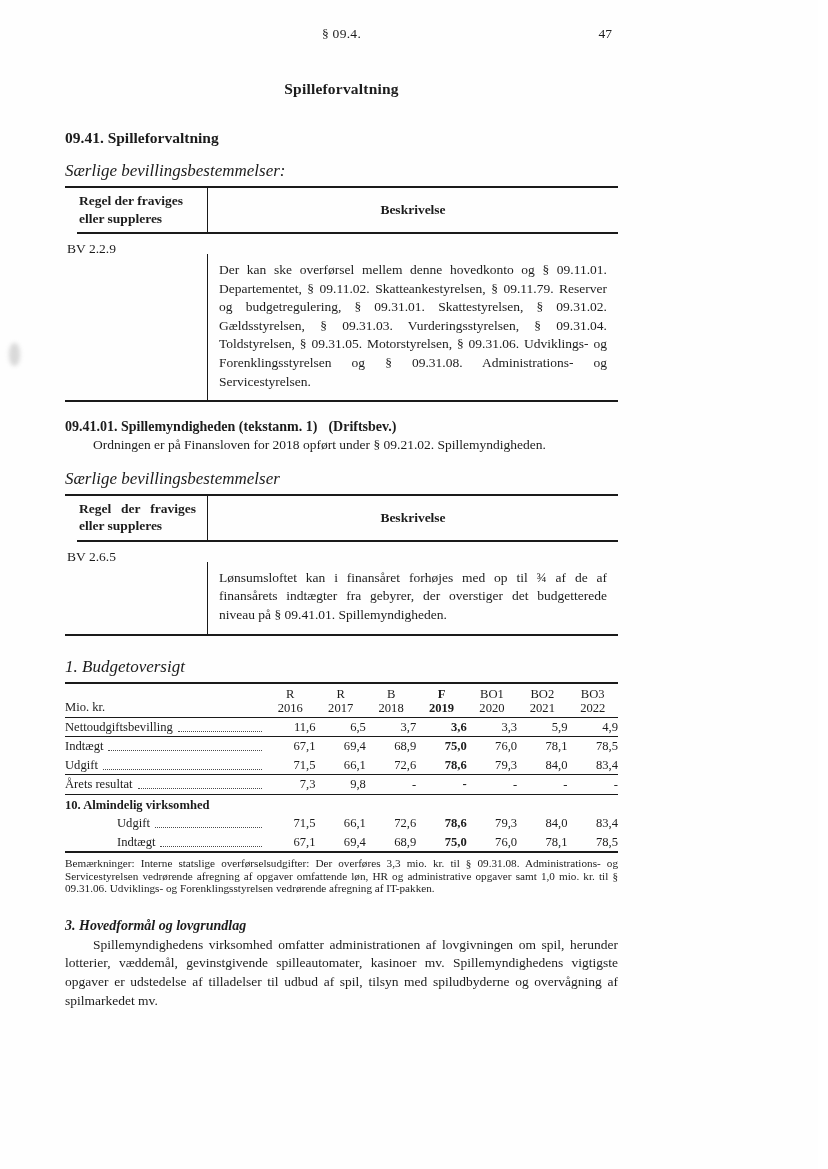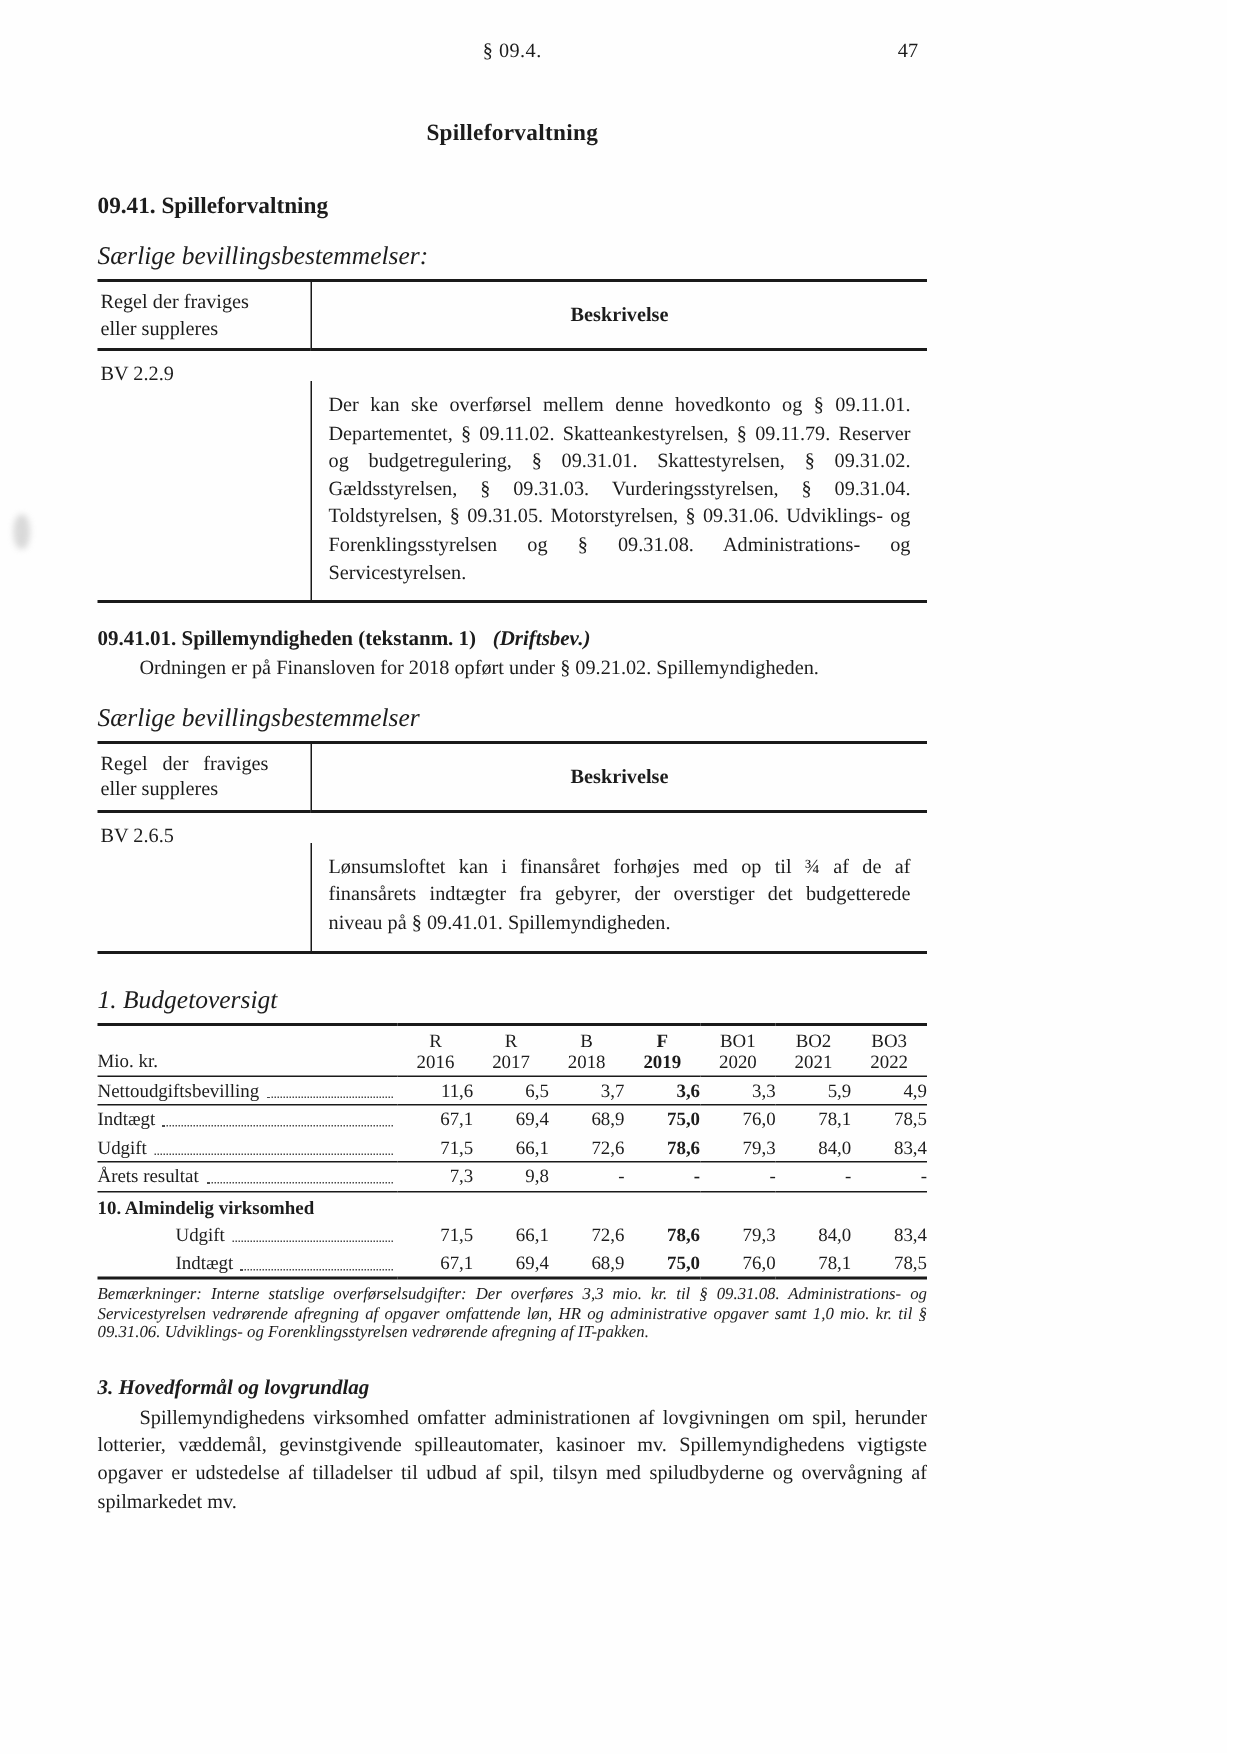--- a/index.html
+++ b/index.html
@@ -18,29 +18,29 @@
   .doc-title { margin-top: 37px; text-align: center; font-size: 15.5px; font-weight: bold; letter-spacing: .2px; }
 
   .sec-heading { margin-top: 31px; font-size: 15.5px; font-weight: bold; }
 
   .italic-label { margin-top: 14px; font-size: 17px; font-style: italic; }
 
   
   .btable { margin-top: 5px; display: grid; grid-template-columns: 142px 1fr;
     border-top: 2.3px solid #1a1a1a; border-bottom: 2.3px solid #1a1a1a; font-size: 13.5px; }
   .bh { border-bottom: 2px solid #1a1a1a; }
-  .bh-left { font-weight: normal; padding: 4px 4px 5px 2px; line-height: 17.5px; }
+  .bh-left { font-weight: bold; padding: 4px 4px 5px 2px; line-height: 17.5px; margin-left: 12px; }
   .bh-right { font-weight: bold; display: flex; align-items: center; justify-content: center; }
   .bh-right, .bc-right { border-left: 1.4px solid #1a1a1a; }
   .bc-left { padding: 7px 4px 8px 2px; }
   .bc-right { padding: 7px 11px 9px 11px; text-align: justify; line-height: 18.6px; margin-top: 20px; }
   .t2 .bh-left .l1 { word-spacing: 6.5px; }
 
   .sub-heading { margin-top: 17px; font-size: 14px; font-weight: bold; }
-  .sub-heading .drift { font-style: italic; font-weight: 600; margin-left: 11px; }
+  .sub-heading .drift { font-weight: 600; margin-left: 11px; }
 
   .body-par { font-size: 13.5px; line-height: 18.6px; text-align: justify; }
   .indent { text-indent: 28px; }
   .intro { margin-top: 1px; }
 
   
   table.budget { margin-top: 5px; width: 553px; border-collapse: collapse; table-layout: fixed;
     border-top: 2.4px solid #1a1a1a; border-bottom: 2.4px solid #1a1a1a; font-size: 12.6px; }
   table.budget col.lc { width: 200px; }
   table.budget col.vc { width: 50.4px; }
@@ -50,21 +50,21 @@
   td.num { text-align: right; padding-right: 2px; white-space: nowrap; }
   .f { font-weight: bold; }
   .drow td { padding: 2px 0 1.5px 0; }
   tr.sep td { border-top: 1.7px solid #1a1a1a; }
   .leadwrap { display: flex; align-items: flex-end; }
   .leadwrap .lbl { white-space: nowrap; }
   .leadwrap .dots { flex: 1; border-bottom: 1.7px dotted #4a4a4a; margin: 0 3px 3px 5px; min-width: 8px; }
   tr.indent .lbl { padding-left: 24px; }
   .grouphdr { font-weight: bold; padding: 3.5px 0 1px 0 !important; }
 
-  .remarks { margin-top: 4px; font-size: 11.2px; line-height: 12.6px; text-align: justify; font-style: italic; }
+  .remarks { margin-top: 4px; font-size: 11.2px; line-height: 12.6px; text-align: justify; }
 
   .sec3-heading { margin-top: 23px; font-size: 14px; font-style: italic; font-weight: 600; }
   .sec3-body { margin-top: 2px; }
 </style>
 </head>
 <body>
 
 <div class="page">
   <div class="scan-artifact"></div>
 

